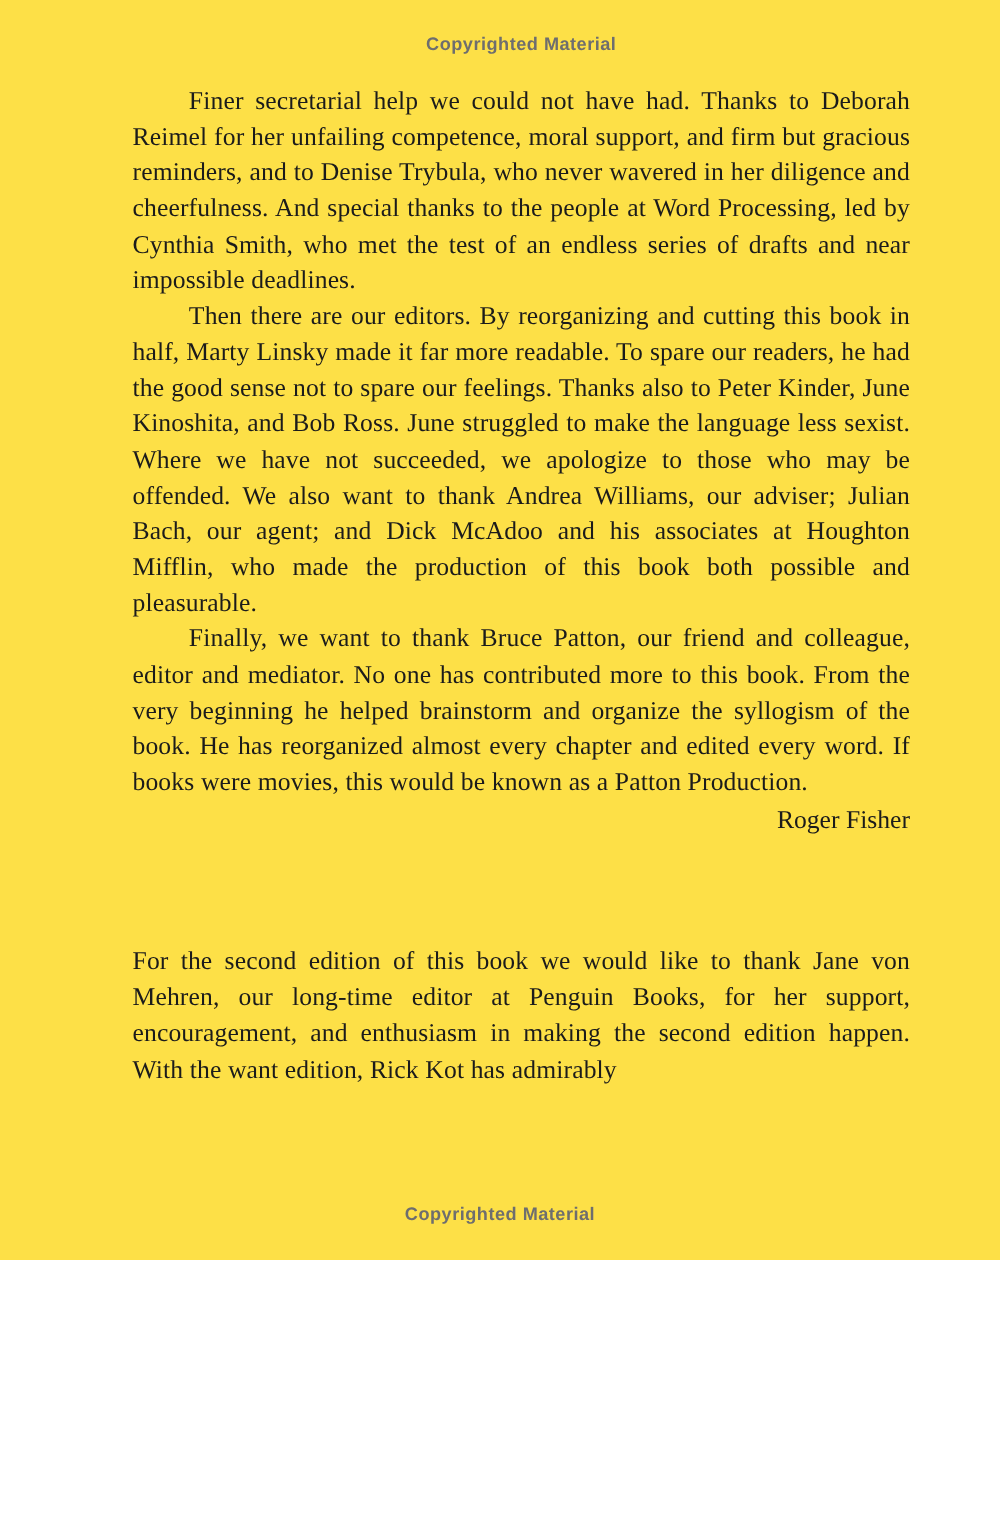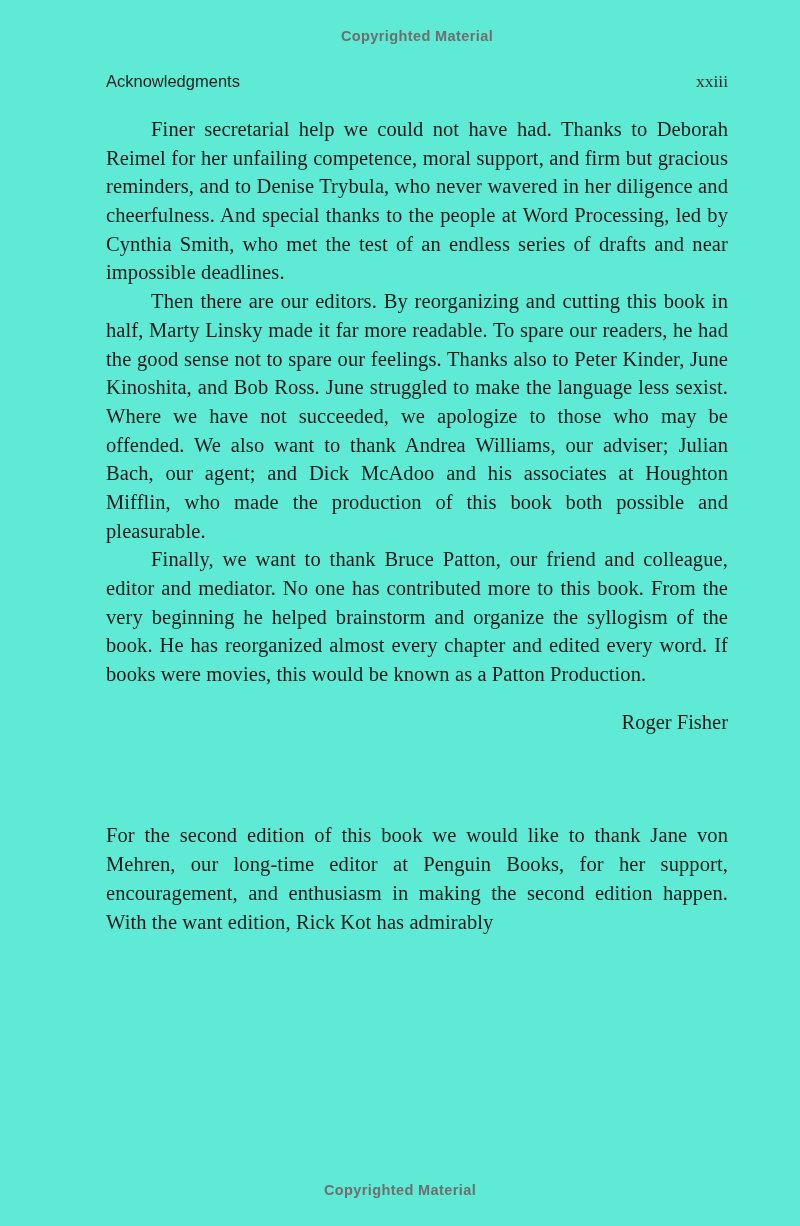--- a/index.html
+++ b/index.html
@@ -3,23 +3,23 @@
 <meta charset="utf-8">
 <style>
   html, body {
     margin: 0;
     padding: 0;
     background: #ffffff;
   }
   .page {
     position: relative;
     width: 800px;
-    height: 1226px;
+    height: 1008px;
     margin: 0 auto;
-    background: #5eead4;
+    background: #fde047;
     box-sizing: border-box;
     padding: 0 72px 16px 106px;
     font-family: "Liberation Serif", serif;
     color: #1b1b1b;
     overflow: hidden;
   }
   .copyright-notice {
     font-family: "Liberation Sans", sans-serif;
     font-weight: 700;
     font-size: 14.5px;
@@ -61,40 +61,36 @@
     letter-spacing: 0.1px;
   }
   .body-text p {
     margin: 0;
     padding: 0;
   }
   .body-text p.indent {
     text-indent: 2.2em;
   }
   .signature-block {
-    margin-top: 19px;
+    margin-top: 1px;
     font-size: 20.5px;
     line-height: 1.4;
     text-align: right;
   }
   .closing-section {
     margin-top: 85px;
   }
 </style>
 </head>
 <body>
 
 <div class="page">
 
   <div class="copyright-notice copyright-top">Copyrighted Material</div>
 
-  <div class="running-head">
-    <span class="running-title">Acknowledgments</span>
-    <span class="page-number">xxiii</span>
-  </div>
 
   <div class="body-text">
     <p class="indent">Finer secretarial help we could not have had. Thanks to Deborah Reimel for her unfailing competence, moral support, and firm but gracious reminders, and to Denise Trybula, who never wavered in her diligence and cheerfulness. And special thanks to the people at Word Processing, led by Cynthia Smith, who met the test of an endless series of drafts and near impossible deadlines.</p>
     <p class="indent">Then there are our editors. By reorganizing and cutting this book in half, Marty Linsky made it far more readable. To spare our readers, he had the good sense not to spare our feelings. Thanks also to Peter Kinder, June Kinoshita, and Bob Ross. June struggled to make the language less sexist. Where we have not succeeded, we apologize to those who may be offended. We also want to thank Andrea Williams, our adviser; Julian Bach, our agent; and Dick McAdoo and his associates at Houghton Mifflin, who made the production of this book both possible and pleasurable.</p>
     <p class="indent">Finally, we want to thank Bruce Patton, our friend and colleague, editor and mediator. No one has contributed more to this book. From the very beginning he helped brainstorm and organize the syllogism of the book. He has reorganized almost every chapter and edited every word. If books were movies, this would be known as a Patton Production.</p>
   </div>
 
   <div class="signature-block">
     <div>Roger Fisher</div>
   </div>

